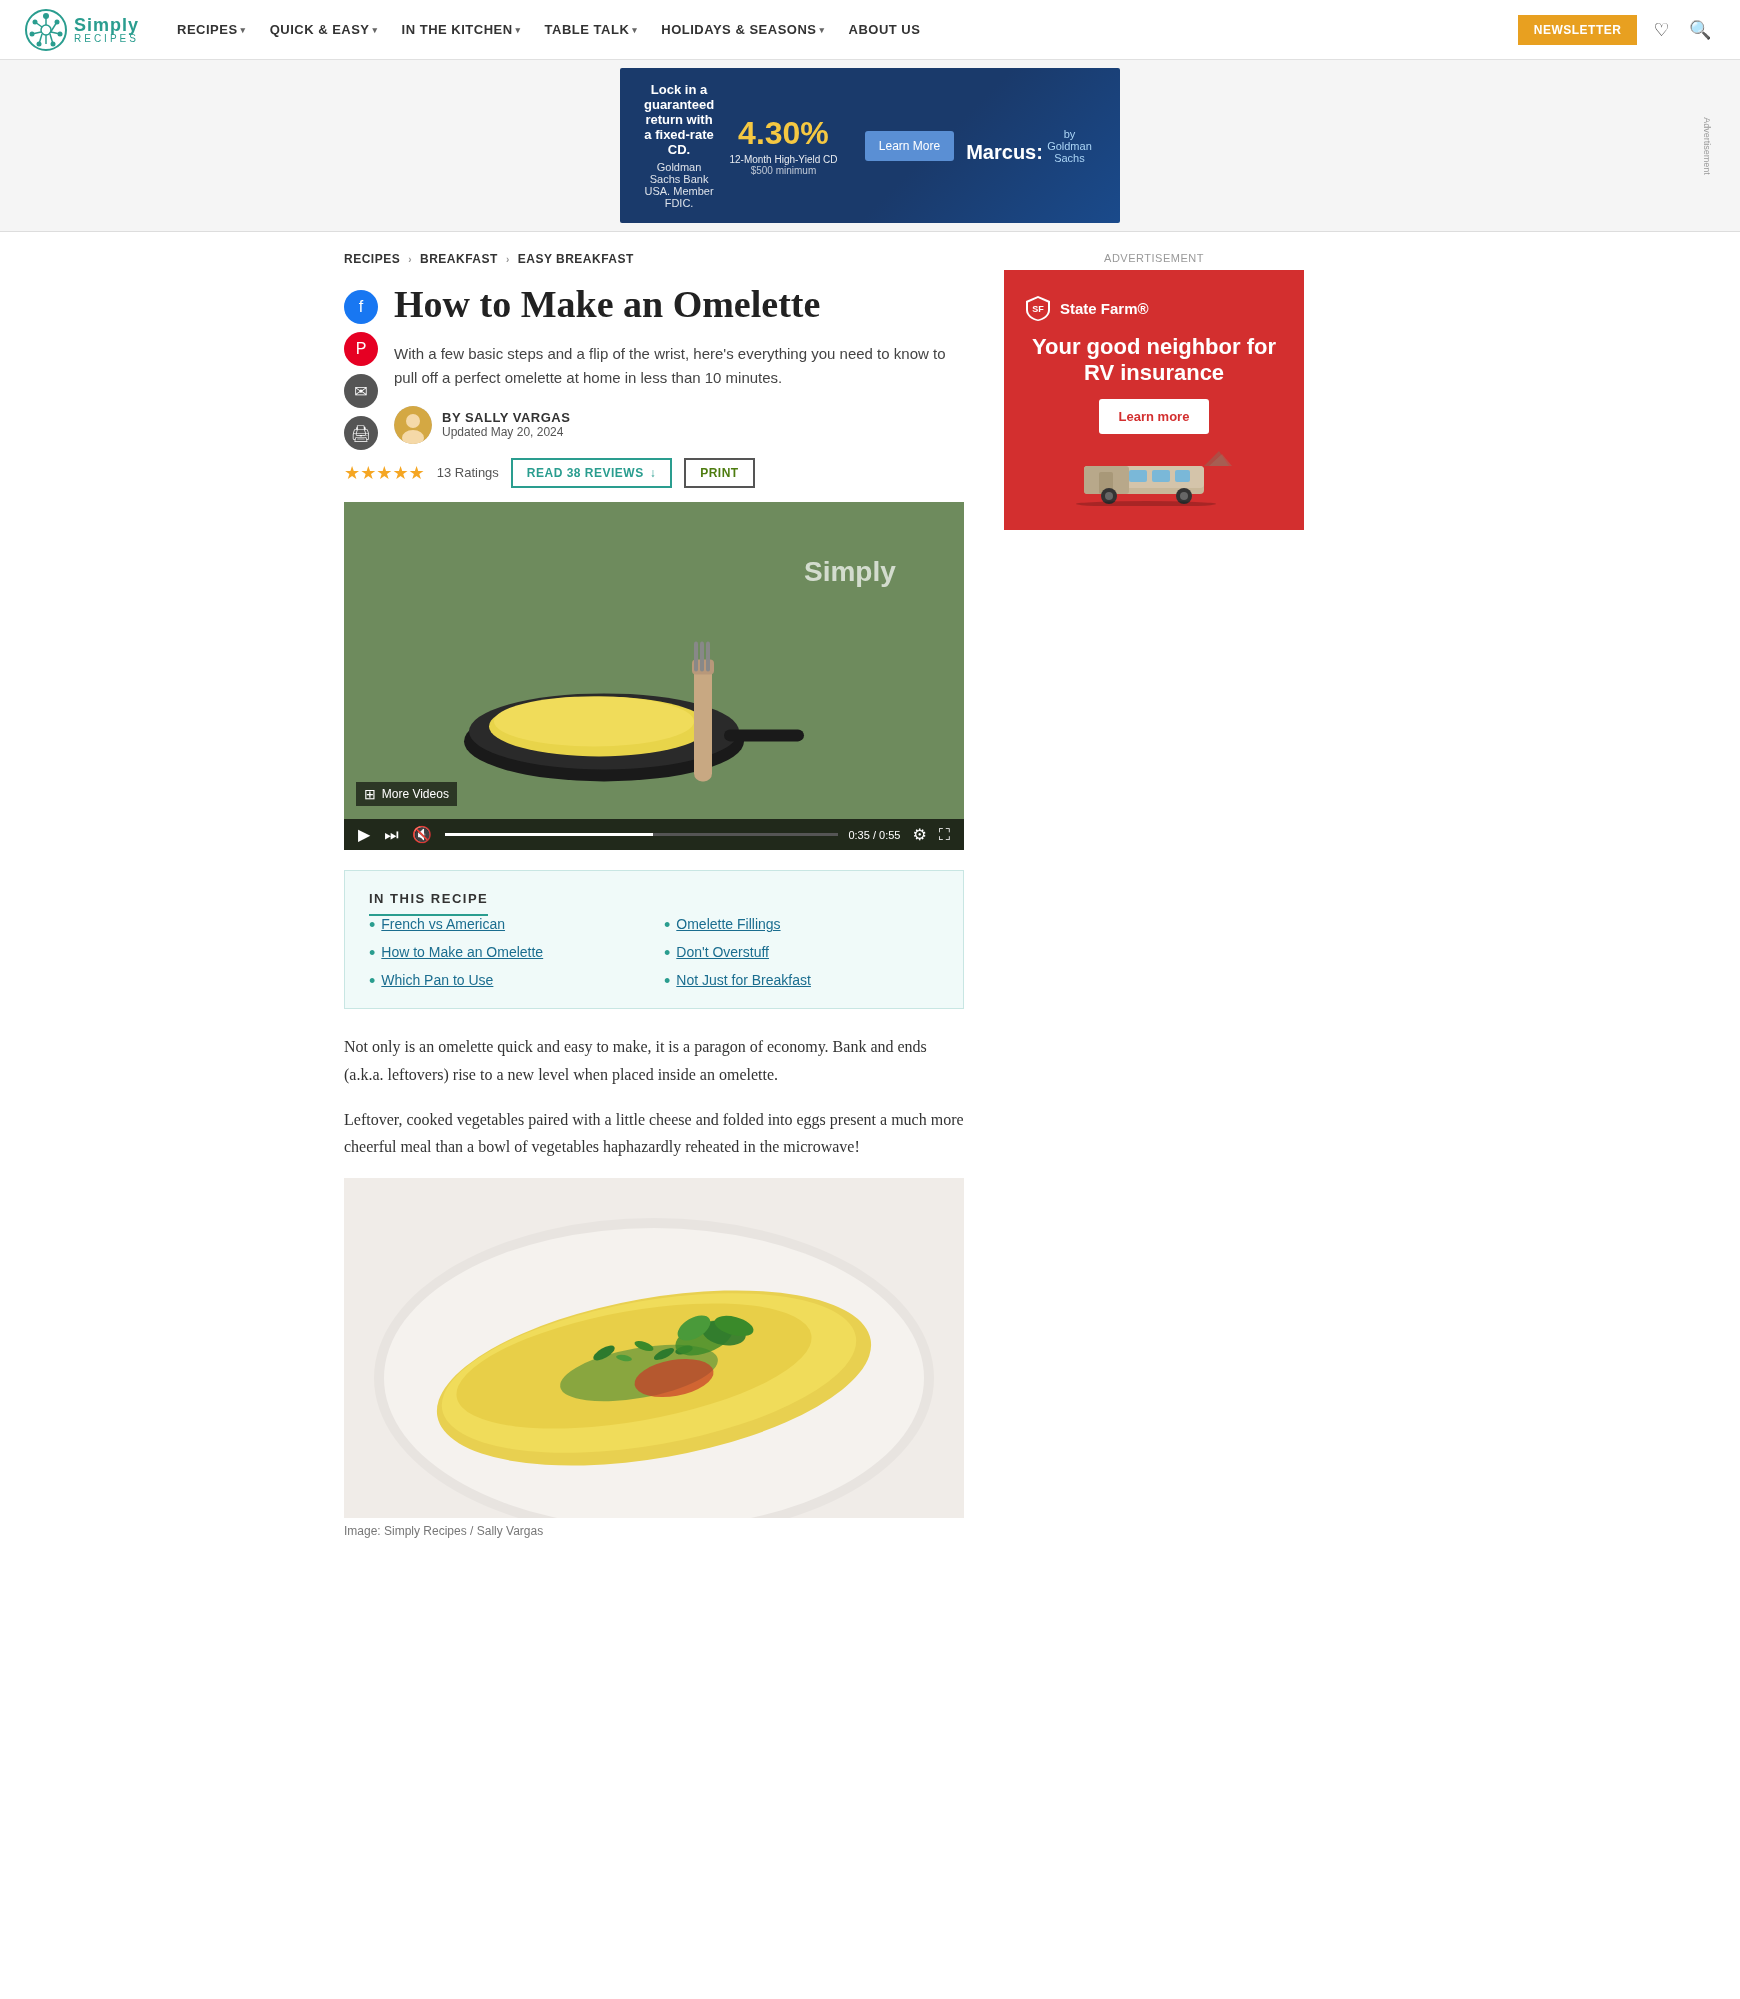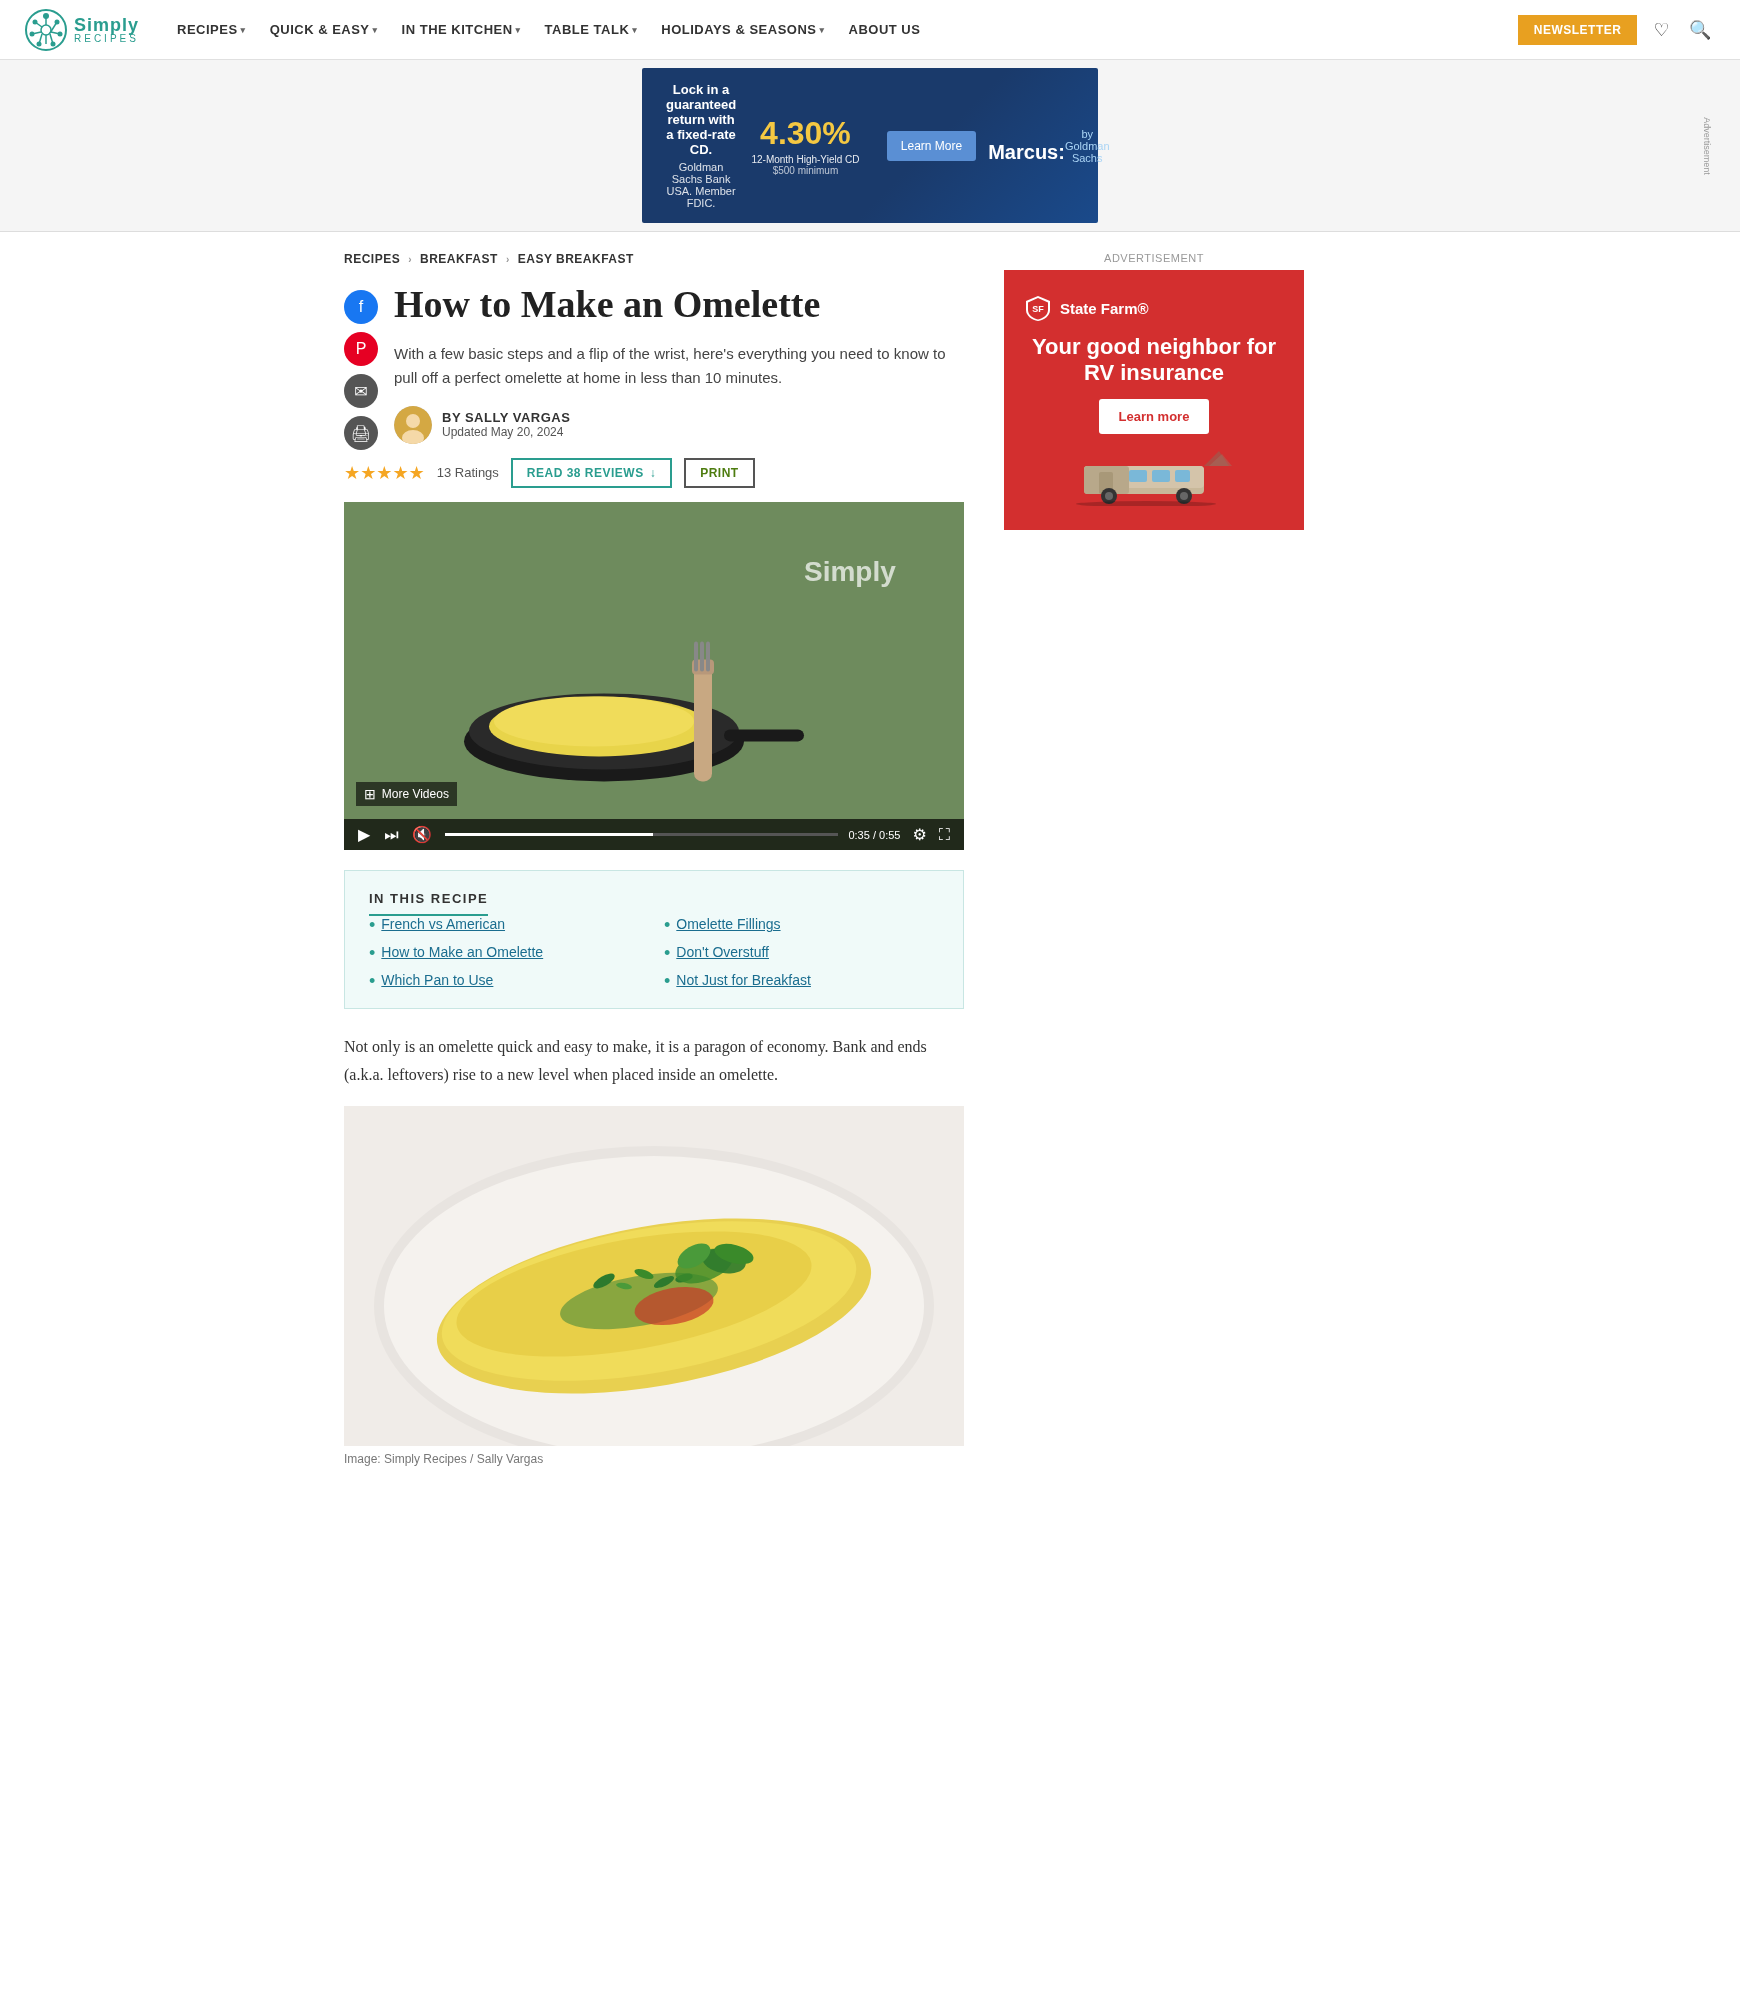--- a/index.html
+++ b/index.html
@@ -108,21 +108,21 @@
       padding: 8px;
       border-bottom: 1px solid #ddd;
       position: relative;
     }
     .ad-banner-inner {
       display: inline-flex;
       align-items: center;
       background: linear-gradient(135deg, #1a3a6b 60%, #1a4a8b);
       color: #fff;
       padding: 14px 24px;
-      width: 456px;
+      width: 500px;
       max-width: 100%;
       font-family: sans-serif;
       border-radius: 2px;
     }
     .ad-banner-left { flex: 1; }
     .ad-banner-left .ad-headline { font-size: 13px; font-weight: 600; margin-bottom: 4px; }
     .ad-banner-left .ad-sub { font-size: 11px; opacity: 0.85; }
     .ad-rate { font-size: 32px; font-weight: 900; color: #f5c842; margin: 0 24px; font-family: sans-serif; }
     .ad-rate-label { font-size: 10px; color: #fff; opacity: 0.9; margin-top: 2px; font-family: sans-serif; }
     .ad-learn-btn {
@@ -654,20 +654,21 @@
           <a href="#">Which Pan to Use</a>
         </div>
         <div class="in-recipe-item">
           <a href="#">Not Just for Breakfast</a>
         </div>
       </div>
     </div>
 
     <div class="article-body">
       <p>Not only is an omelette quick and easy to make, it is a paragon of economy. Bank and ends (a.k.a. leftovers) rise to a new level when placed inside an omelette.</p>
+      <p>Leftover, cooked vegetables paired with a little cheese and folded into eggs present a much more cheerful meal than a bowl of vegetables haphazardly reheated in the microwave!</p>
     </div>
 
     <div class="article-image-container">
       <div style="width:100%;height:340px;overflow:hidden;">
         <svg width="100%" height="340" viewBox="0 0 620 340" preserveAspectRatio="xMidYMid slice" xmlns="http://www.w3.org/2000/svg">
 
           <rect width="620" height="340" fill="#f0ece8"></rect>
           <ellipse cx="310" cy="200" rx="280" ry="160" fill="#e8e4e0"></ellipse>
           <ellipse cx="310" cy="200" rx="270" ry="150" fill="#f5f2ee"></ellipse>
 

